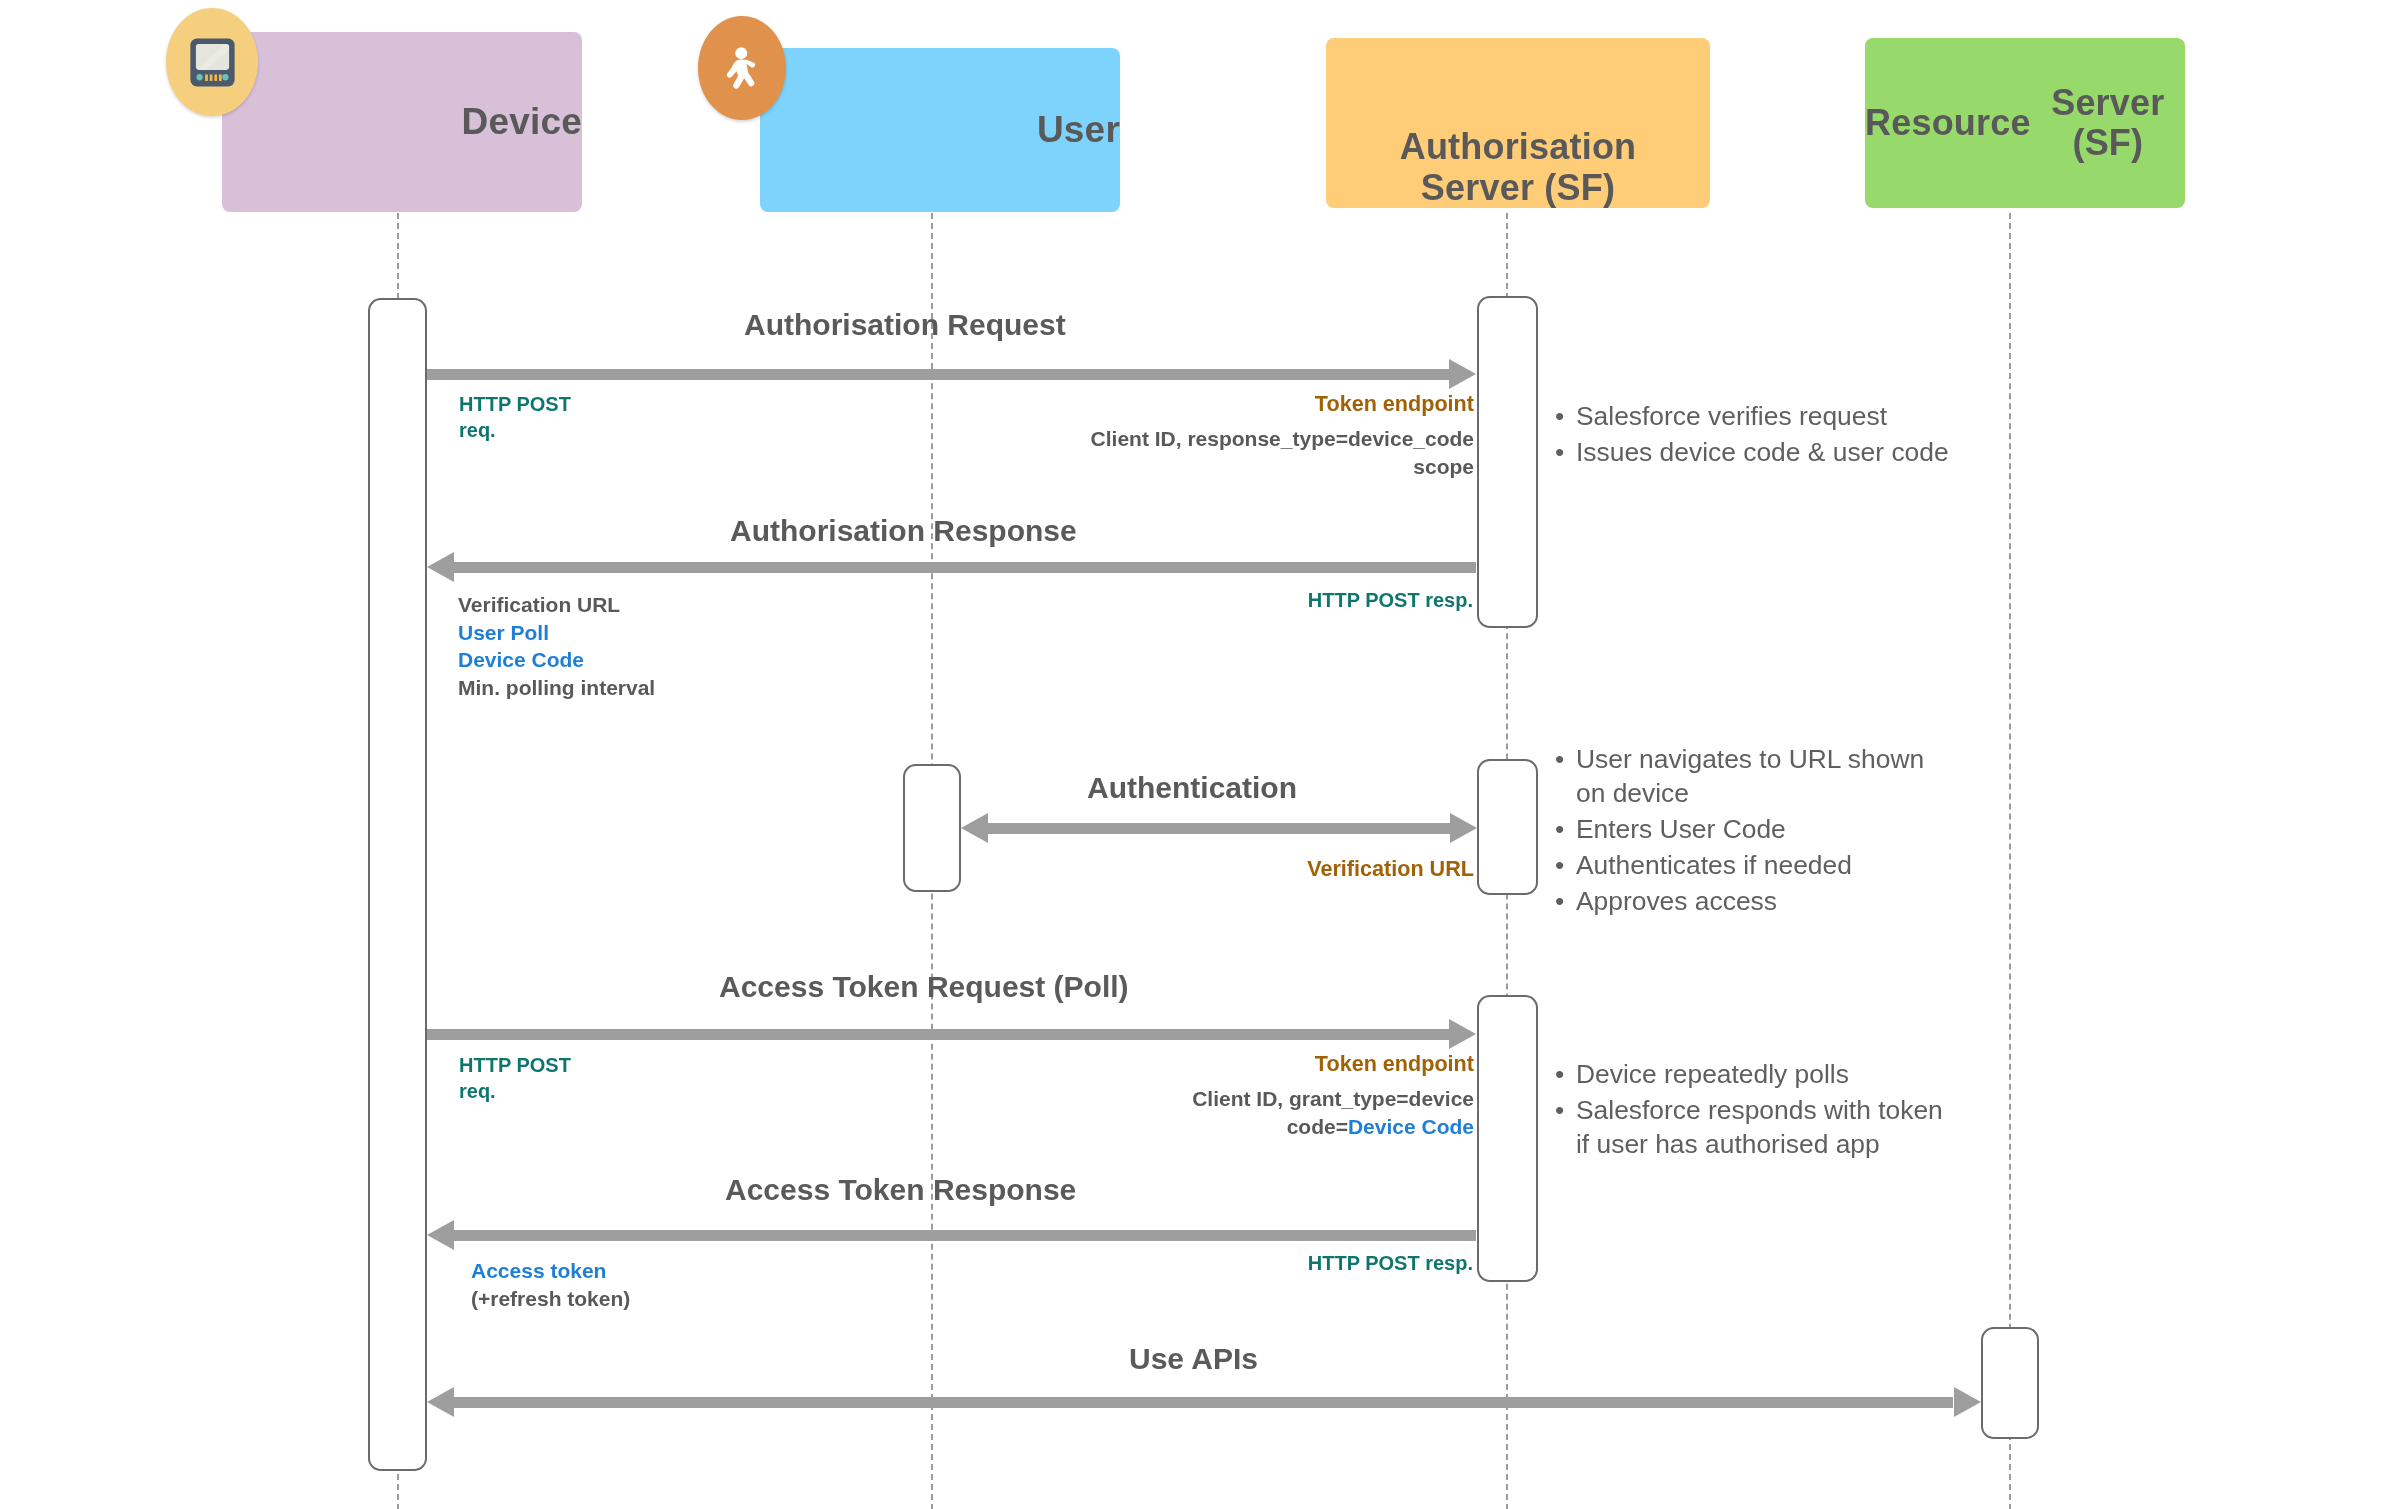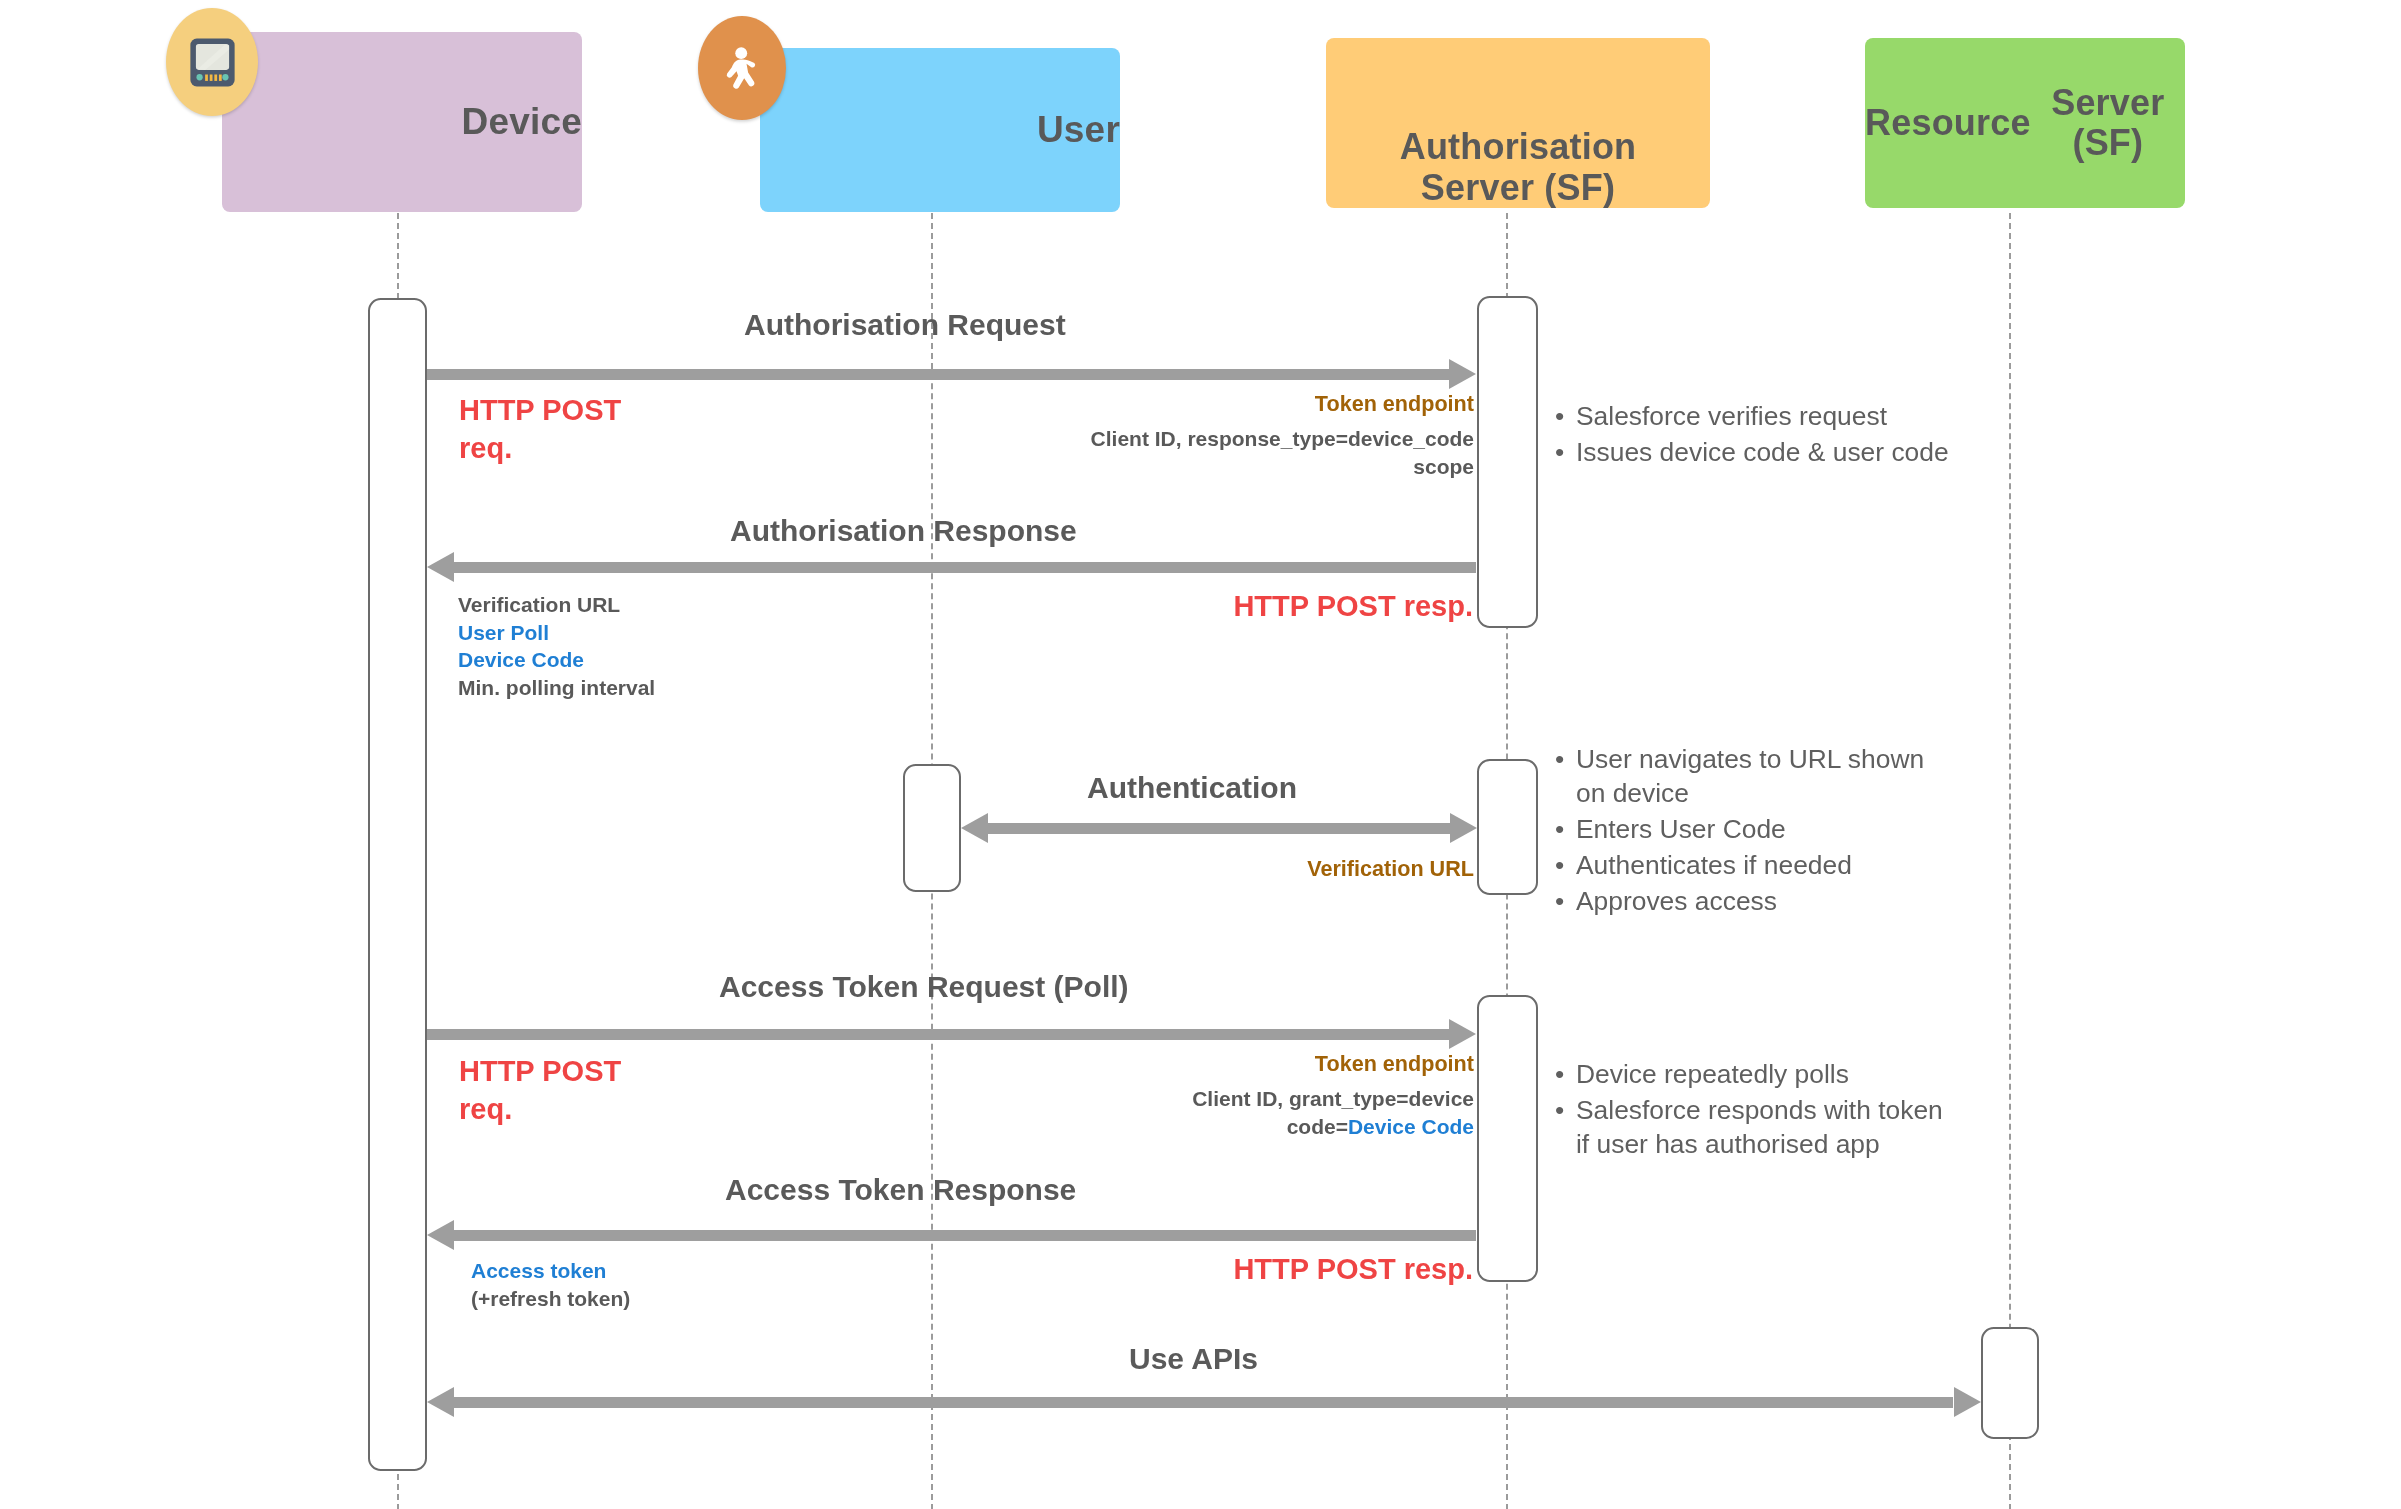--- a/index.html
+++ b/index.html
@@ -61,21 +61,21 @@
   }
 
   
   .msg-title{
     position:absolute;color:#5a5a5a;font-weight:bold;font-size:30px;
     white-space:nowrap;
   }
 
   
   .anno{position:absolute;font-weight:bold;line-height:1.32;}
-  .anno-pink{color:#ef4444;font-size:29px;}
+  .anno-pink{color:#0f766e;font-size:20px;}
   .anno-red{color:#a16207;font-size:21.6px;}
   .anno-gray{color:#595959;font-size:21px;}
   .anno-blue{color:#1f7fd4;font-size:21px;}
   .right-align{text-align:right;}
 
   
   .bullets{position:absolute;color:#5f5f5f;font-size:26.4px;line-height:1.30;}
   .bullets .bl{display:flex;align-items:flex-start;margin-bottom:1.6px;}
   .bullets .dot{
     width:21px;flex:0 0 21px;color:#5f5f5f;font-size:26.4px;line-height:1.30;

